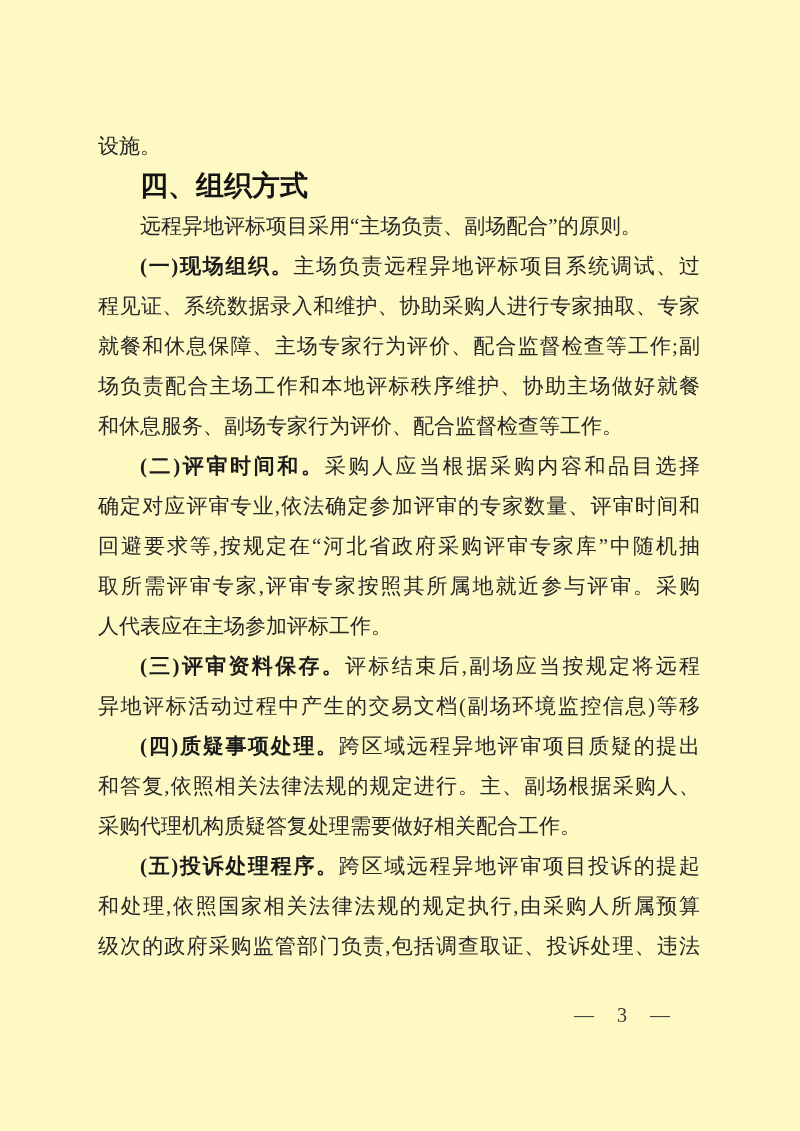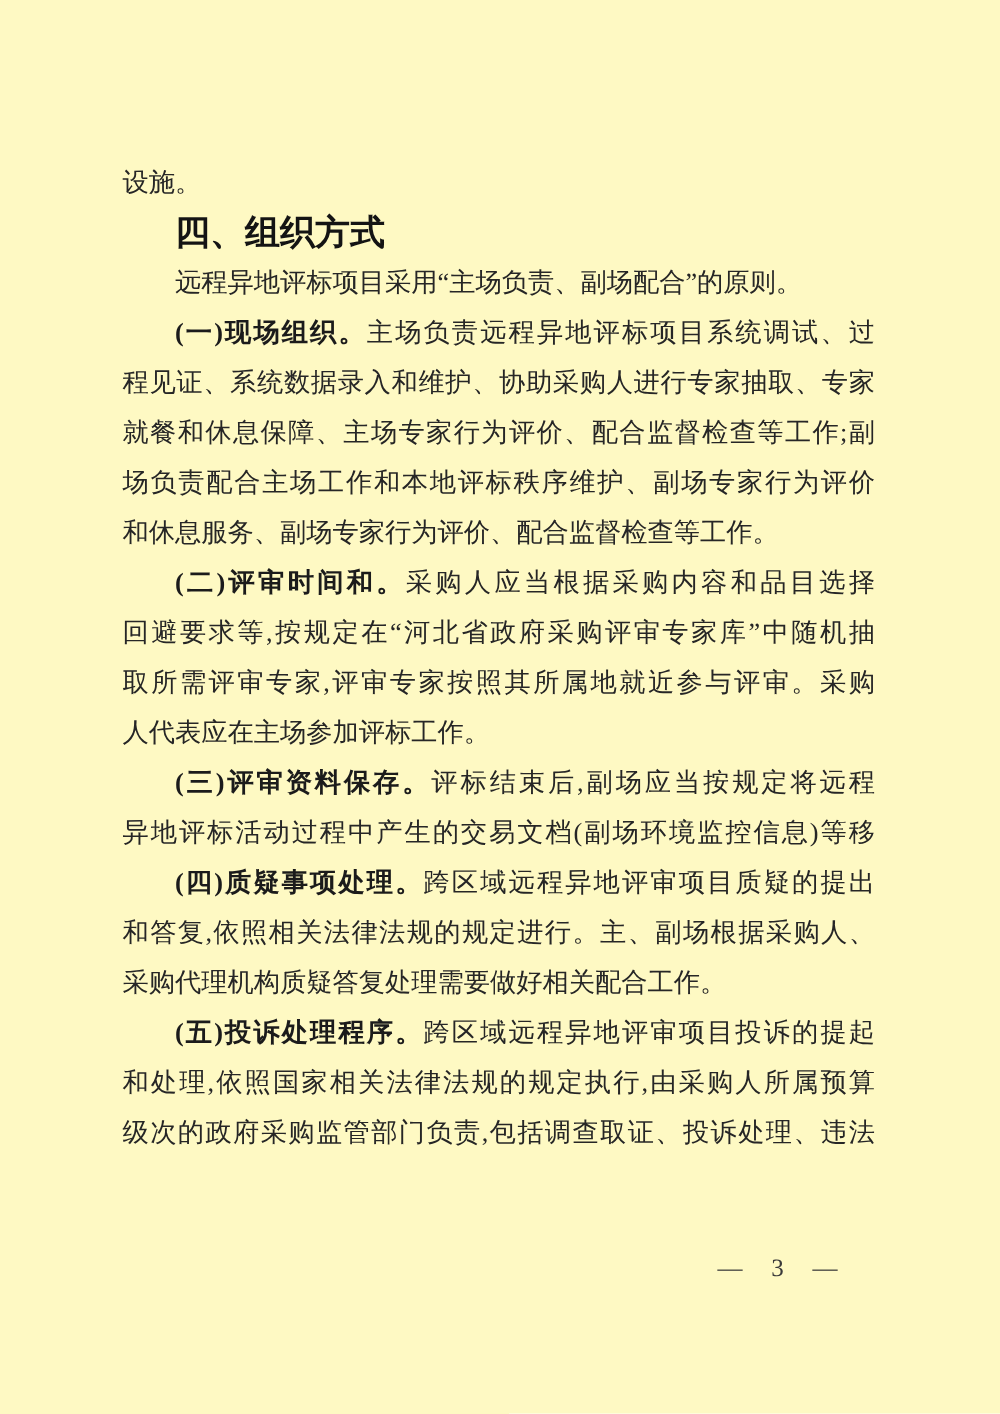--- a/index.html
+++ b/index.html
@@ -64,24 +64,25 @@
 
     <div class="line"><span>设施。</span></div>
 
     <div class="line heading indent"><span>四、组织方式</span></div>
 
     <div class="line indent"><span>远程异地评标项目采用“主场负责、副场配合”的原则。</span></div>
 
     <div class="line indent justify"><span class="b">(一)现场组织。</span><span>主场负责远程异地评标项目系统调试、过</span></div>
     <div class="line justify"><span>程见证、系统数据录入和维护、协助采购人进行专家抽取、专家</span></div>
     <div class="line justify"><span>就餐和休息保障、主场专家行为评价、配合监督检查等工作;副</span></div>
-    <div class="line justify"><span>场负责配合主场工作和本地评标秩序维护、副场专家行为评价</span></div>
+    <div class="line justify"><span>场负责配合主场工作和本地评标秩序维护、协助主场做好就餐</span></div>
     <div class="line"><span>和休息服务、副场专家行为评价、配合监督检查等工作。</span></div>
 
     <div class="line indent justify"><span class="b">(二)评审时间和。</span><span>采购人应当根据采购内容和品目选择</span></div>
+    <div class="line justify"><span>确定对应评审专业,依法确定参加评审的专家数量、评审时间和</span></div>
     <div class="line justify"><span>回避要求等,按规定在“河北省政府采购评审专家库”中随机抽</span></div>
     <div class="line justify"><span>取所需评审专家,评审专家按照其所属地就近参与评审。采购</span></div>
     <div class="line"><span>人代表应在主场参加评标工作。</span></div>
 
     <div class="line indent justify"><span class="b">(三)评审资料保存。</span><span>评标结束后,副场应当按规定将远程</span></div>
     <div class="line justify"><span>异地评标活动过程中产生的交易文档(副场环境监控信息)等移</span></div>
 
     <div class="line indent justify"><span class="b">(四)质疑事项处理。</span><span>跨区域远程异地评审项目质疑的提出</span></div>
     <div class="line justify"><span>和答复,依照相关法律法规的规定进行。主、副场根据采购人、</span></div>
     <div class="line"><span>采购代理机构质疑答复处理需要做好相关配合工作。</span></div>

